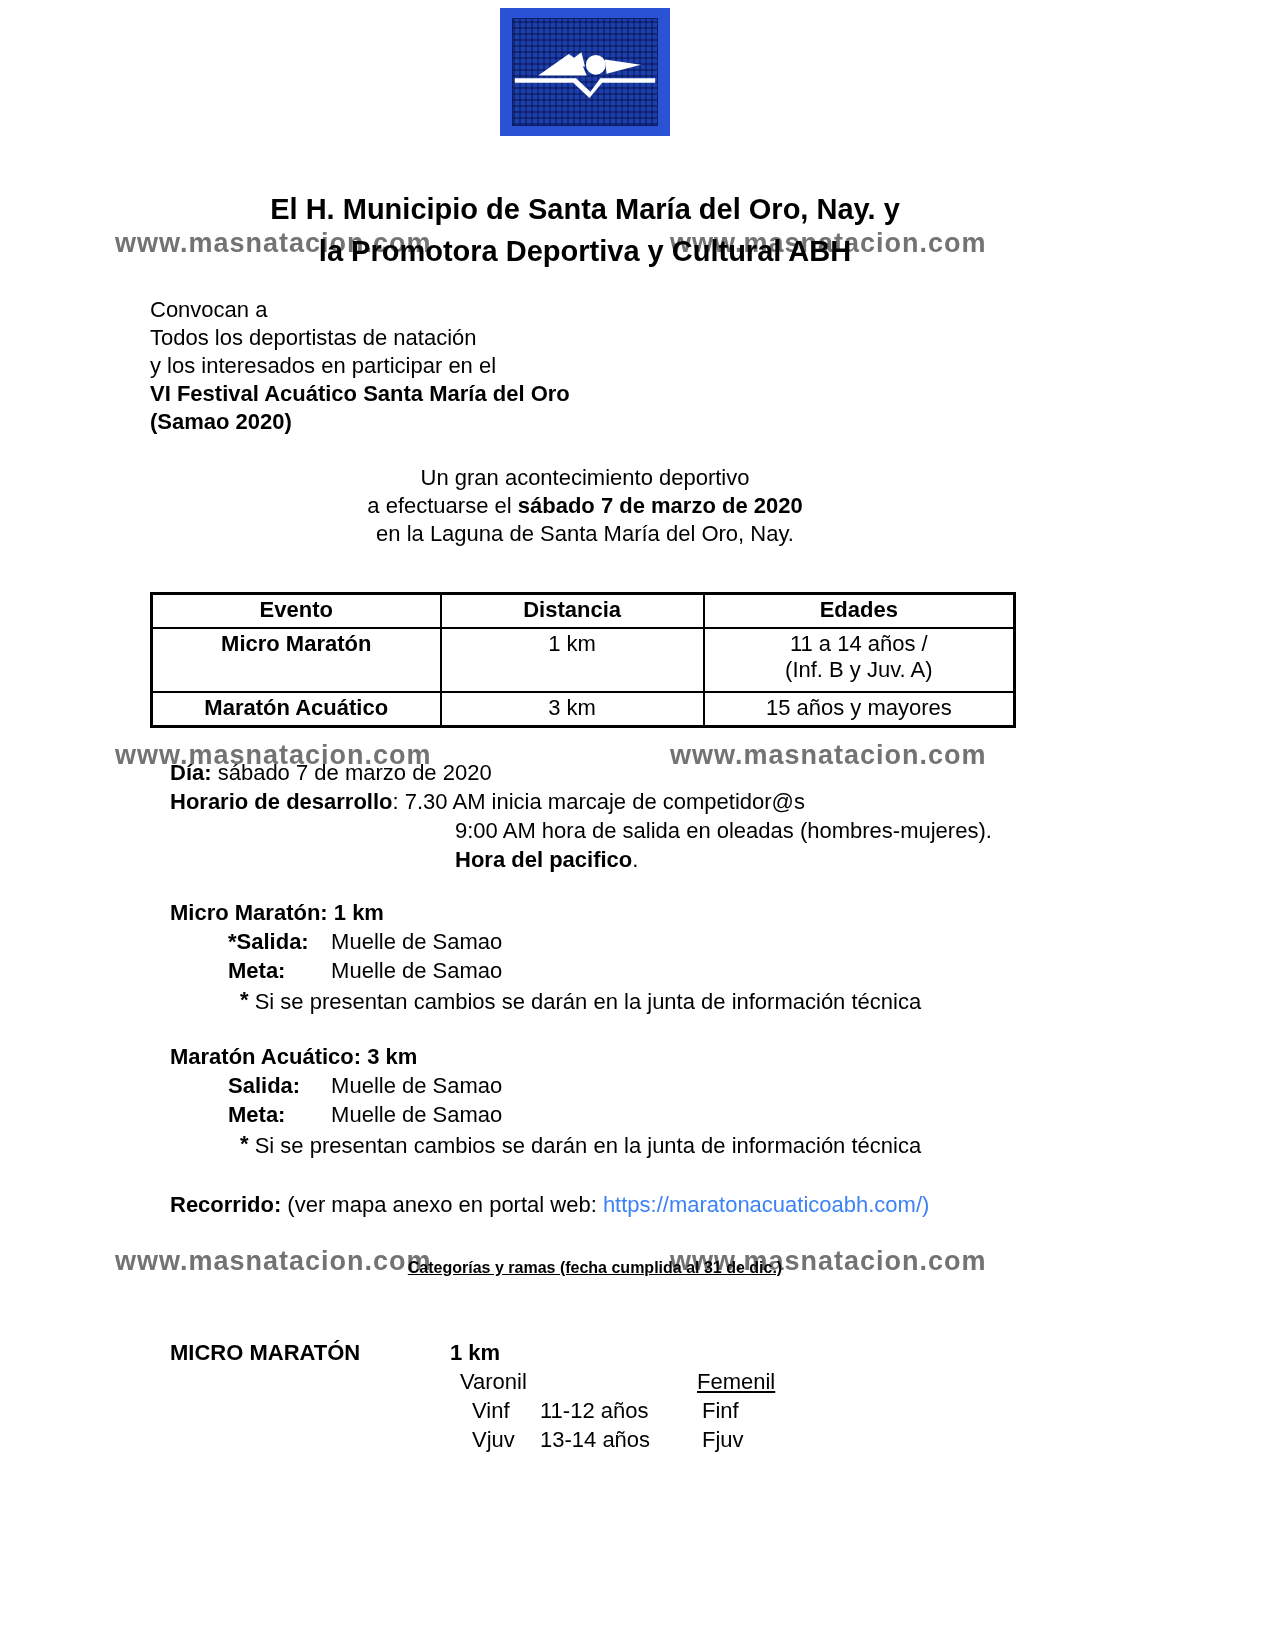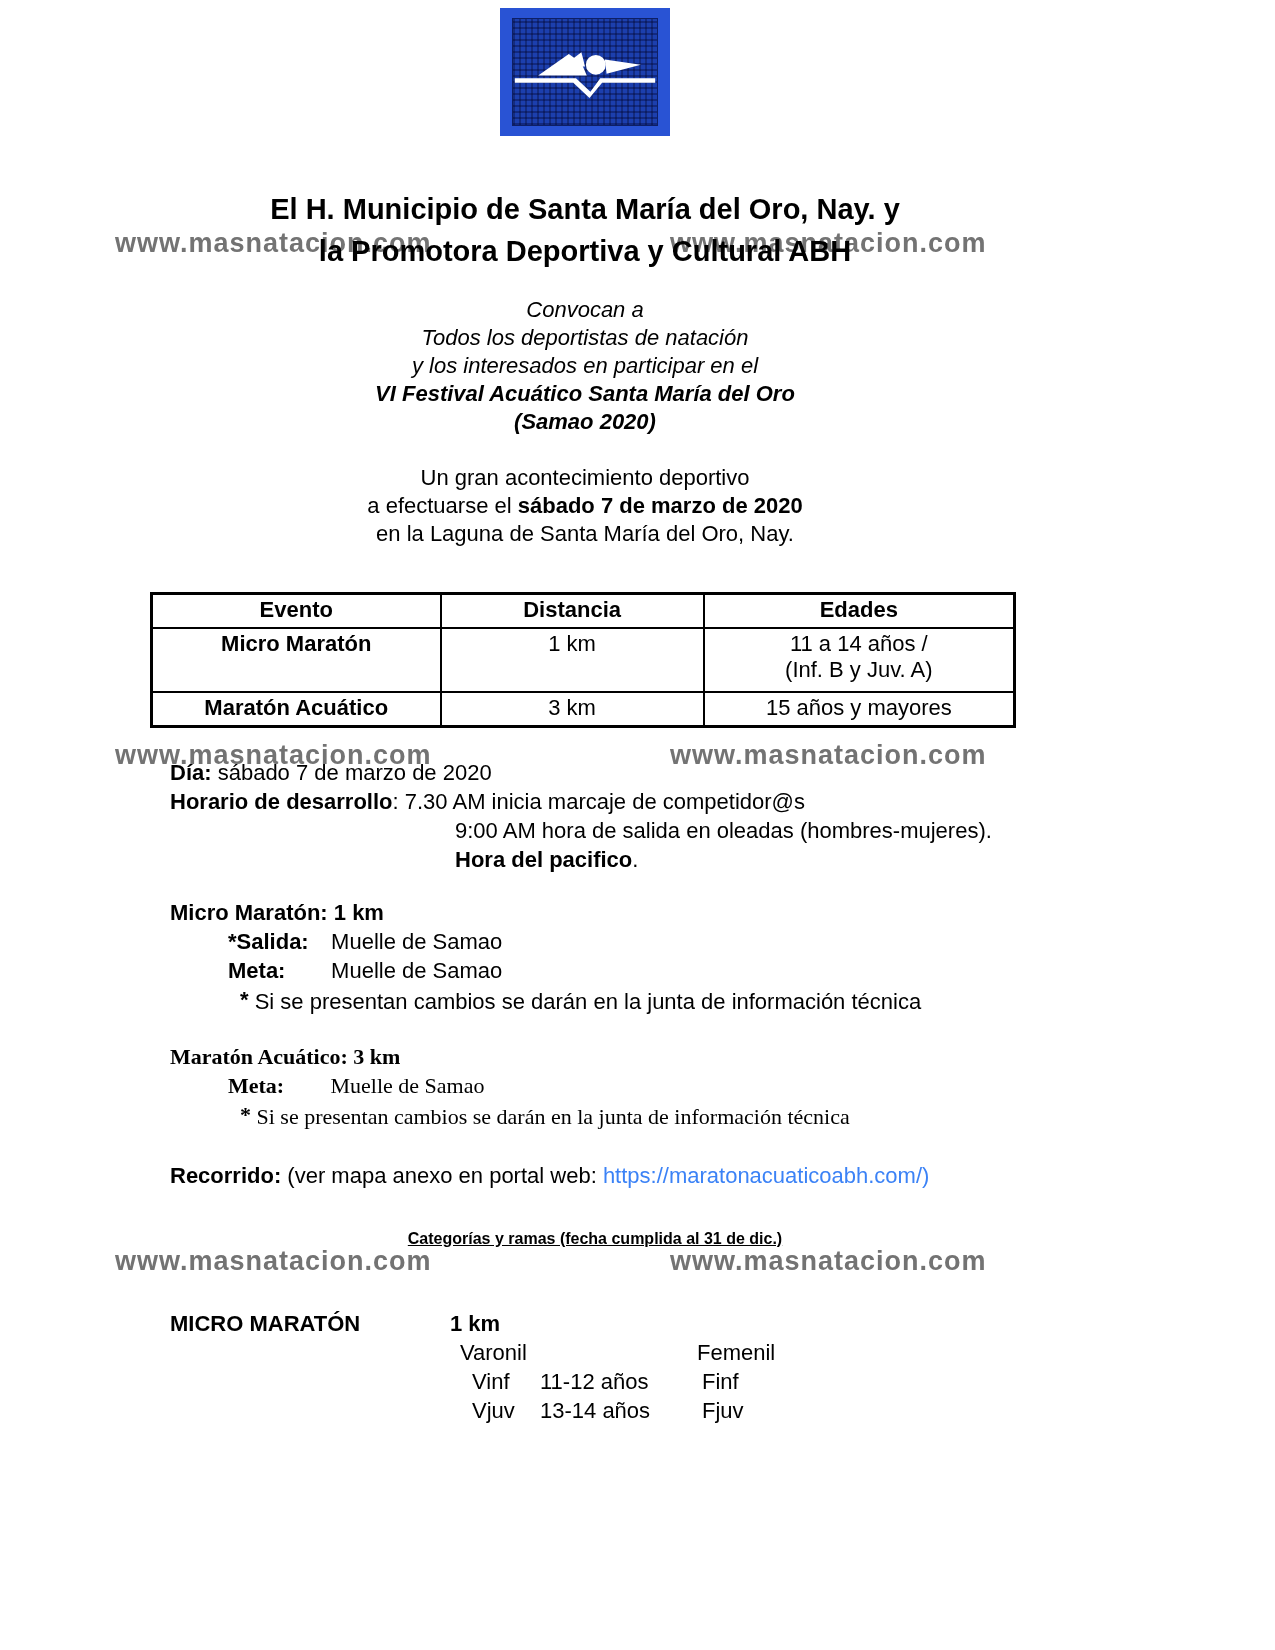--- a/index.html
+++ b/index.html
@@ -49,22 +49,21 @@
   .logo-inner svg { width:100%; height:100%; }
   
   .title {
     margin-top:52px;
     text-align:center;
     font-size:29px; font-weight:bold;
     line-height:42px;
   }
   .intro {
     margin-top:24px;
-    text-align:center;
-    font-size:22px; line-height:28px;font-style:italic;
+    font-size:22px; line-height:28px;
   }
   .event-info {
     margin-top:28px;
     text-align:center;
     font-size:22px; line-height:28px;
   }
   .b { font-weight:bold; }
   
   table.events {
     margin-top:44px;
@@ -93,21 +92,21 @@
     padding-left:20px;
     font-size:22px; line-height:29px;
   }
   .indent-horario { margin-left:285px; }
   
   .section {
     padding-left:20px;
     font-size:22px; line-height:29px;
   }
   .sec-micro   { margin-top:24px; }
-  .sec-maraton { margin-top:26px;font-family:Liberation Serif, serif; }
+  .sec-maraton { margin-top:26px; }
   .sec-line { margin-left:58px; }
   .sec-label { display:inline-block; min-width:97px; font-weight:bold; }
   .sec-note { margin-left:70px; }
   .note-star { font-weight:bold; vertical-align:2px; }
   .recorrido {
     margin-top:30px;
     padding-left:20px;
     font-size:22px; line-height:29px;
   }
   .link {
@@ -125,21 +124,21 @@
   }
   
   .micro-cat {
     margin-top:56px;
     padding-left:20px;
     font-size:22px; line-height:29px;
   }
   .mc-title { display:inline-block; width:280px; font-weight:bold; }
   .mc-dist { font-weight:bold; }
   .mc-colhead-m { display:inline-block; margin-left:290px; width:237px; }
-  .mc-colhead-f { display:inline-block; }
+  .mc-colhead-f { display:inline-block;text-decoration:underline; }
   .mc-code-m { display:inline-block; margin-left:302px; width:68px; }
   .mc-ages   { display:inline-block; width:162px; }
   .mc-code-f { display:inline-block; }
 </style>
 </head>
 <body>
 
 <div class="page">
 
   <span class="watermark" style="left:115px; top:228px;">www.masnatacion.com</span>
@@ -221,20 +220,21 @@
 
     <div class="section sec-micro">
       <div class="b">Micro Maratón: 1 km</div>
       <div class="sec-line"><span class="sec-label">*Salida:</span><span> Muelle de Samao</span></div>
       <div class="sec-line"><span class="sec-label">Meta:</span><span> Muelle de Samao</span></div>
       <div class="sec-note"><span class="note-star">*</span><span> Si se presentan cambios se darán en la junta de información técnica</span></div>
     </div>
 
     <div class="section sec-maraton">
       <div class="b">Maratón Acuático: 3 km</div>
+      <div class="sec-line"><span class="sec-label">Salida:</span><span> Muelle de Samao</span></div>
       <div class="sec-line"><span class="sec-label">Meta:</span><span> Muelle de Samao</span></div>
       <div class="sec-note"><span class="note-star">*</span><span> Si se presentan cambios se darán en la junta de información técnica</span></div>
     </div>
 
     <div class="recorrido">
       <span class="b">Recorrido:</span><span> (ver mapa anexo en portal web: </span><a class="link">https://maratonacuaticoabh.com/)</a>
     </div>
 
     <div class="categorias-heading">Categorías y ramas (fecha cumplida al 31 de dic.)</div>
 

